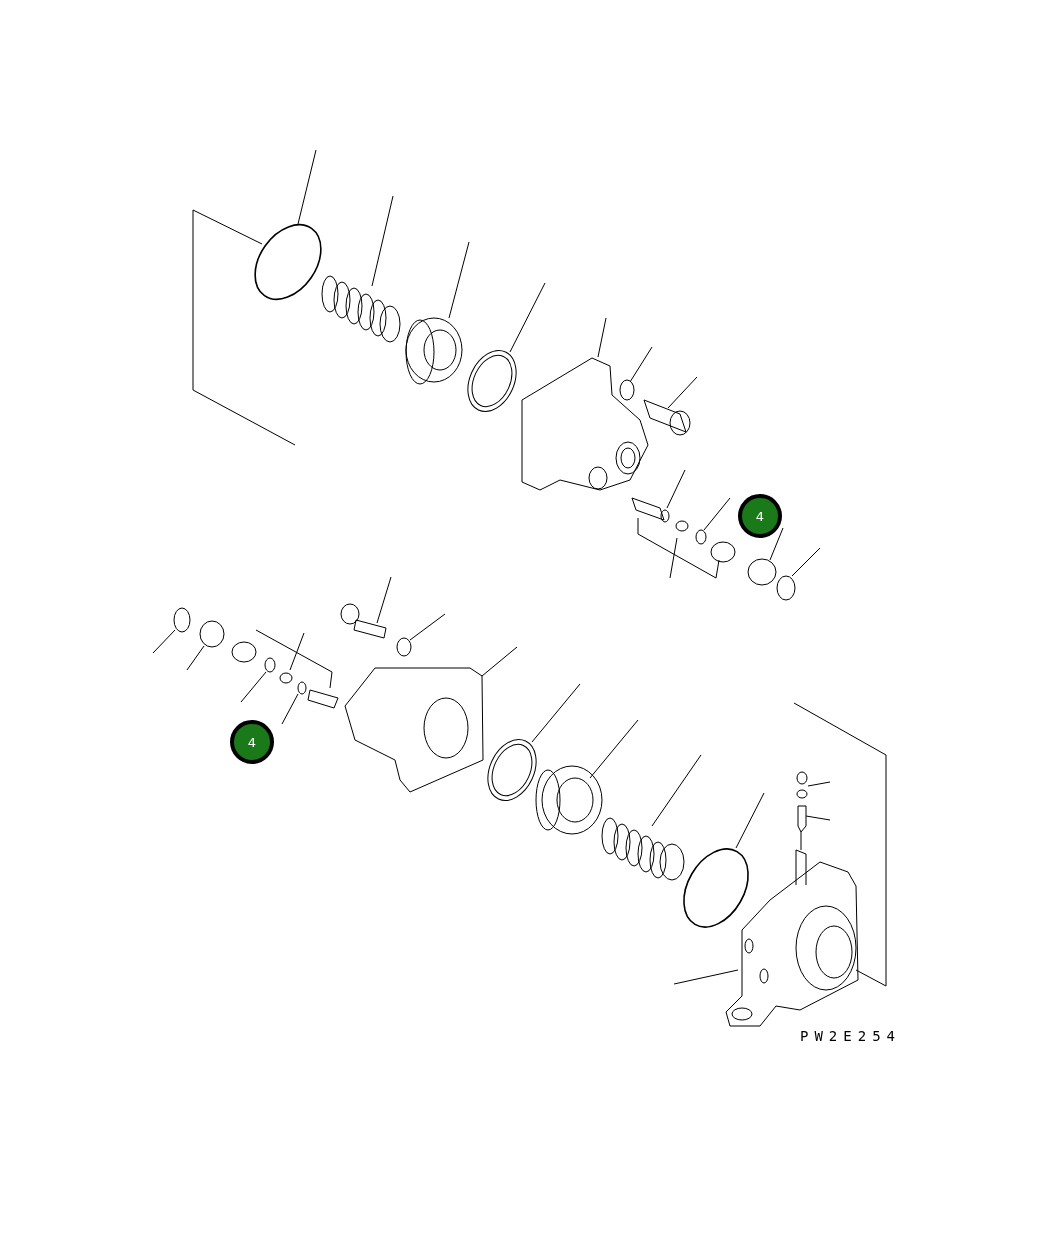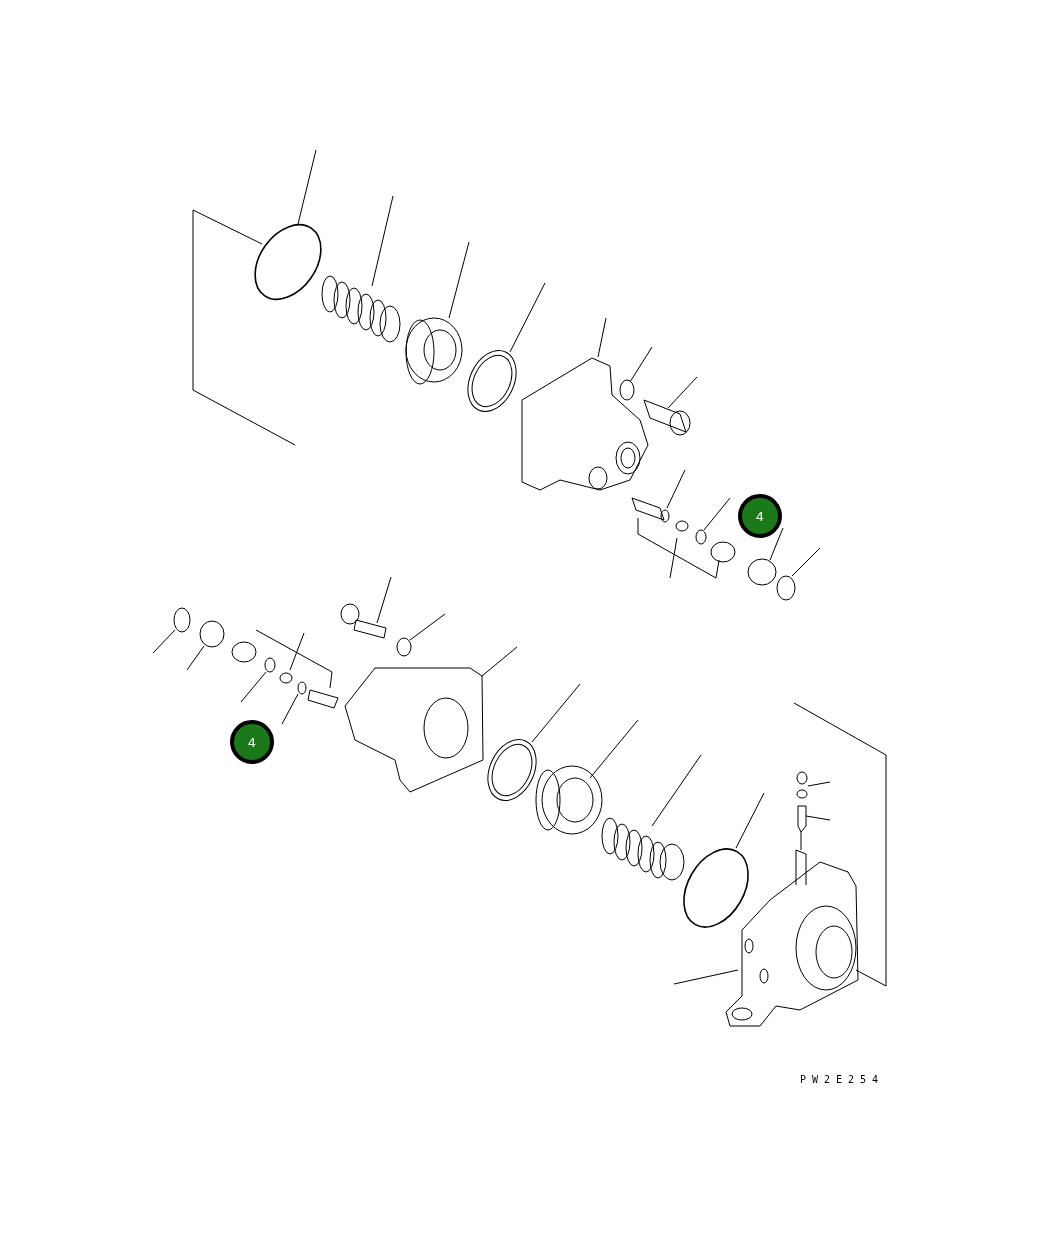--- a/index.html
+++ b/index.html
@@ -1,21 +1,21 @@
 <!DOCTYPE html>
 <html><head>
 <meta charset="utf-8">
 <style>
   html, body { margin: 0; padding: 0; background: #ffffff; }
   body { width: 1038px; height: 1238px; position: relative; overflow: hidden; font-family: "DejaVu Sans", sans-serif; }
   svg.diagram { position: absolute; left: 0; top: 0; width: 1038px; height: 1238px; }
   .ln { stroke: #000; stroke-width: 1; fill: none; }
   .ln2 { stroke: #000; stroke-width: 1.6; fill: none; }
   .badge { position: absolute; width: 36px; height: 36px; border-radius: 50%; background: #1a7a1a; border: 4px solid #000; color: #fff; font-size: 13px; display: flex; align-items: center; justify-content: center; box-sizing: content-box; cursor: pointer; }
-  .code { position: absolute; left: 800px; top: 1074px; font-family: "DejaVu Sans Mono", monospace; font-size: 10px; letter-spacing: 6px; color: #000; text-align: center; }
+  .code { position: absolute; left: 800px; top: 1028px; font-family: "DejaVu Sans Mono", monospace; font-size: 14px; letter-spacing: 6px; color: #000; text-align: center; }
 </style>
 </head>
 <body>
 
 <svg class="diagram" viewBox="0 0 1038 1238">
 
   <g>
     <polyline class="ln" points="262,244 193,210 193,390 295,445"></polyline>
   </g>
 

